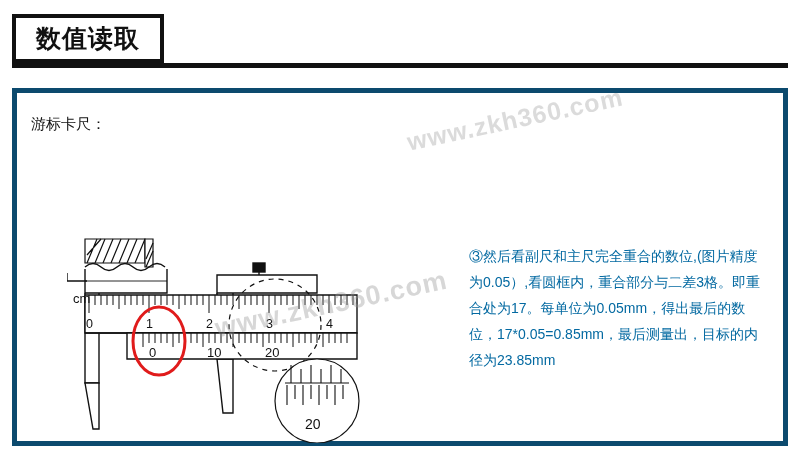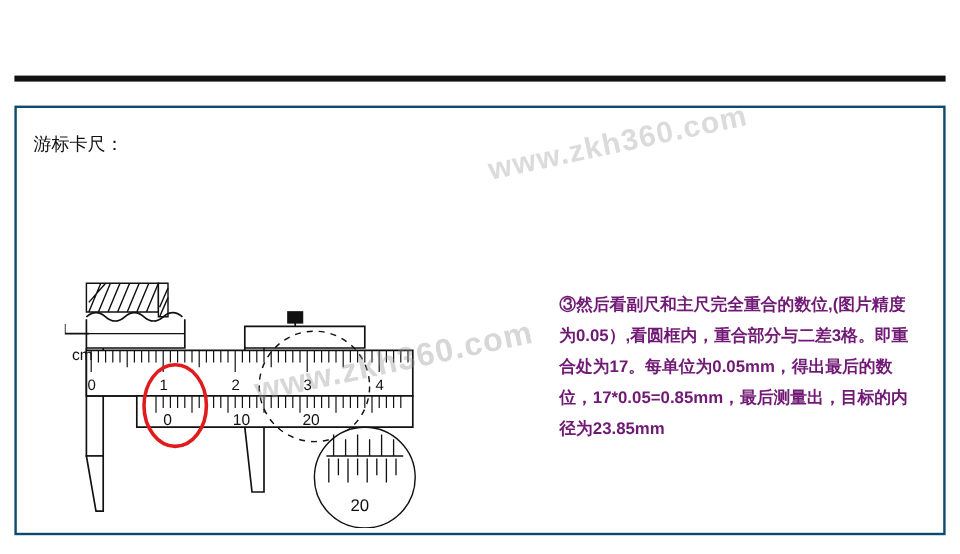--- a/index.html
+++ b/index.html
@@ -58,21 +58,21 @@
     line-height: 1;
   }
 
   
   .content-box {
     position: absolute;
     left: 12px;
     top: 88px;
     width: 776px;
     height: 358px;
-    border: 2px solid #0c4a6e;
+    border: 5px solid #0c4a6e;
     box-sizing: border-box;
     background: #ffffff;
   }
 
   .text-block {
     position: absolute;
     left: 14px;
     top: 18px;
     width: 740px;
     color: #111111;
@@ -88,29 +88,28 @@
   }
 
   
   .right-note {
     position: absolute;
     left: 452px;
     top: 150px;
     width: 300px;
     font-size: 14px;
     line-height: 26px;
-    color: #701a75;
-    font-weight: bold;
+    color: #0369a1;
   }
   .right-note p { margin: 0; }
 
   
   .caliper {
     position: absolute;
-    left: 40px;
+    left: 50px;
     top: 140px;
     width: 400px;
     height: 210px;
     text-align: center;
   }
 
   
   .watermark {
     position: absolute;
     left: 196px;
@@ -130,20 +129,23 @@
     color: rgba(170,170,170,0.42);
   }
 </style>
 </head>
 <body>
 
 <div class="page">
 
   <div class="title-wrap">
     <div class="title-underline"></div>
+    <div class="title-box">
+      <span>数值读取</span>
+    </div>
   </div>
 
   <div class="content-box">
 
     <div class="text-block">
       <p class="heading">游标卡尺：</p>
     </div>
 
     <div class="right-note">
       <p>③然后看副尺和主尺完全重合的数位,(图片精度为0.05）,看圆框内，重合部分与二差3格。即重合处为17。每单位为0.05mm，得出最后的数位，17*0.05=0.85mm，最后测量出，目标的内径为23.85mm</p>

